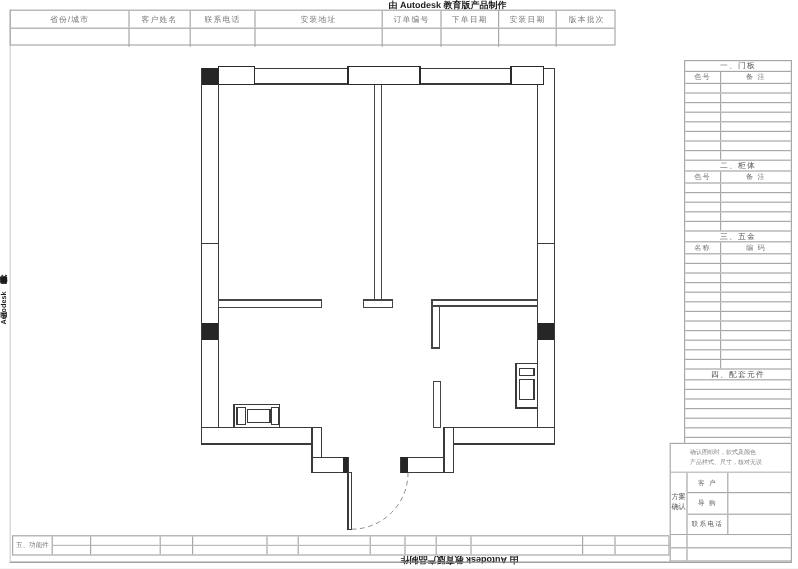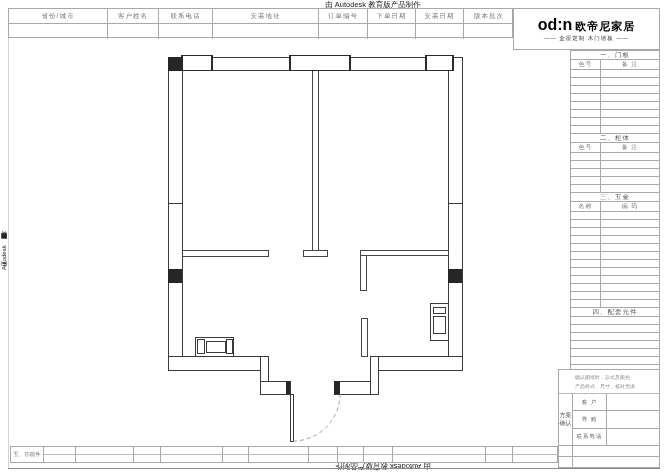--- a/index.html
+++ b/index.html
@@ -2,21 +2,21 @@
 <html><head>
 <meta charset="utf-8">
 <style>
   html,body{margin:0;padding:0;background:#e8e8e8;}
   .sheet{
     position:relative;width:665px;height:474px;background:#ffffff;
     font-family:"Liberation Sans", sans-serif;color:#666;overflow:hidden;
   }
   .sheet *{box-sizing:border-box;}
   
-  .wm{position:absolute;font-size:7.5px;font-weight:normal;color:#1c1c1c;white-space:nowrap;}
+  .wm{position:absolute;font-size:7.5px;font-weight:bold;color:#1c1c1c;white-space:nowrap;}
   .wm-top{left:278px;top:0px;width:190px;text-align:center;}
   .wm-bottom{left:288px;top:461px;width:190px;text-align:center;transform:rotate(180deg);}
   .wm-left{left:0px;top:182px;height:90px;writing-mode:vertical-rl;transform:rotate(180deg);font-size:6px;}
   
   .frame-bottom{position:absolute;left:8px;top:468px;width:652px;height:1px;background:#8a8a8a;}
   .frame-left{position:absolute;left:8px;top:8px;width:1px;height:460px;background:#d2d2d2;}
   
   .hdr{position:absolute;left:8px;top:8px;width:505px;height:30px;border:1px solid #a8a8a8;}
   .hdr-row{display:grid;height:15px;}
   .hdr-row.labels{border-bottom:1px solid #a8a8a8;}
@@ -96,27 +96,20 @@
         <div class="hcell"></div>
         <div class="hcell"></div>
         <div class="hcell"></div>
         <div class="hcell"></div>
         <div class="hcell"></div>
         <div class="hcell"></div>
         <div class="hcell"></div>
       </div>
   </div>
 
-  <div class="logo-box">
-    <div class="logo-line">
-      <span class="logo-odin">od:n</span>
-      <span class="logo-cn">欧帝尼家居</span>
-    </div>
-    <div class="logo-tagline">—— 全屋定制 木门墙板 ——</div>
-  </div>
 
   <div class="sidebar" id="sidebar">
       <div class="sec-title">一、门板</div>
       <div class="sec-head">
         <div class="s-c">色号</div>
         <div class="s-c">备 注</div>
       </div>
       <div class="s-row">
         <div class="s-c"></div>
         <div class="s-c"></div>

